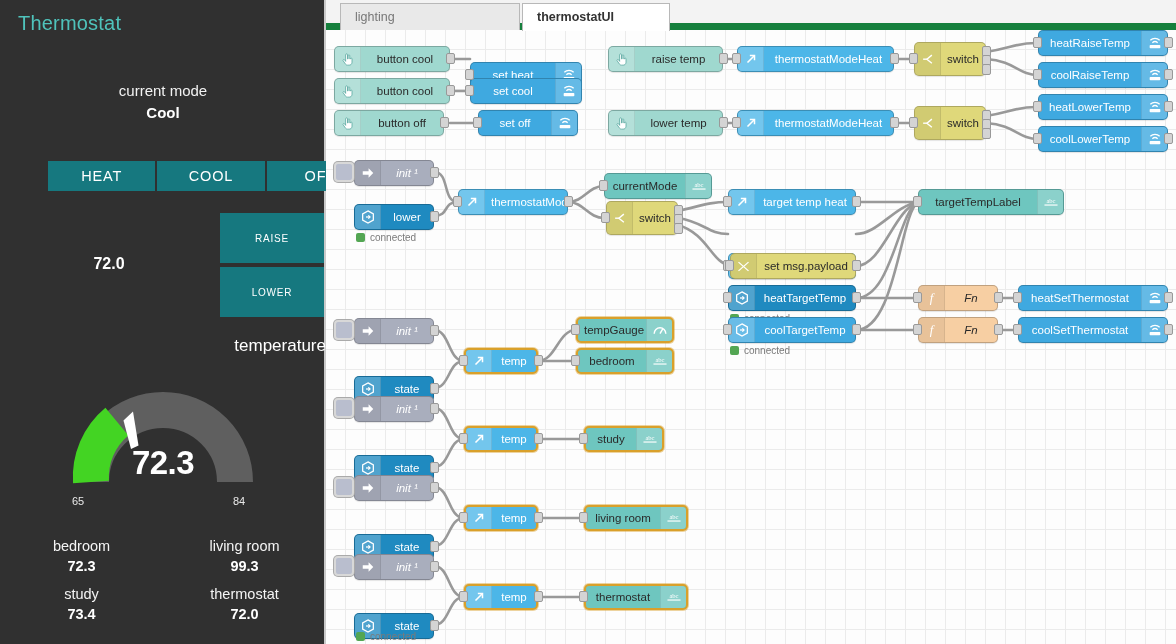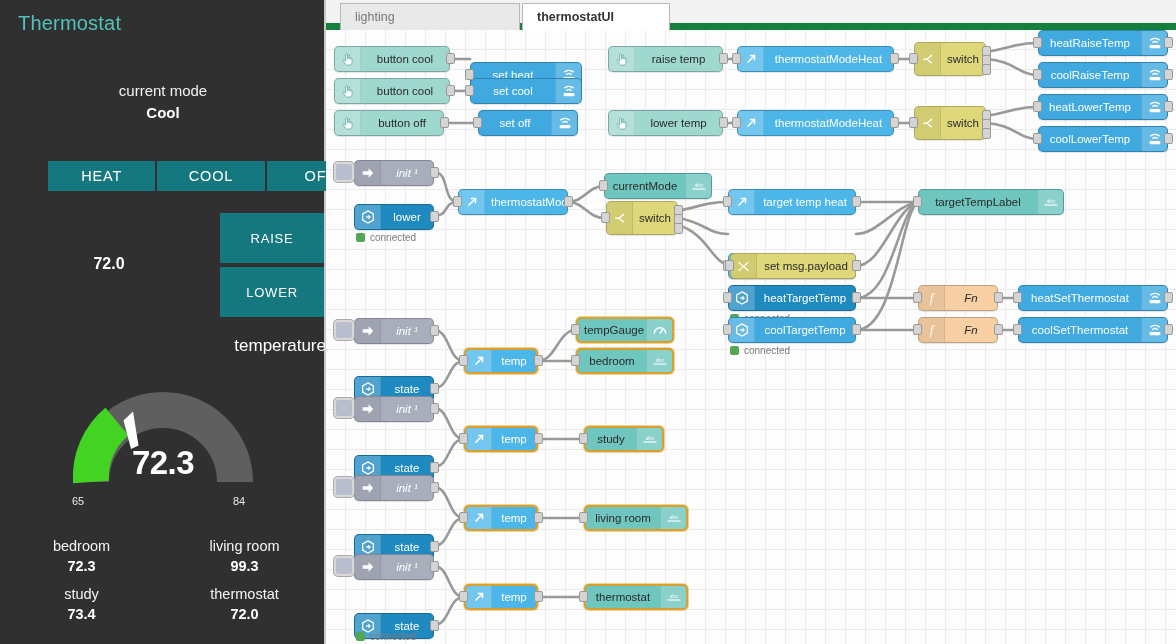--- a/index.html
+++ b/index.html
@@ -30,21 +30,21 @@
   }
   .mbtn:last-child { margin-right:0; }
 
   #val-area { position:absolute; left:0; top:211px; width:326px; height:106px; }
   #setpoint {
     position:absolute; left:0; top:44px; width:218px; text-align:center;
     font-size:16px; font-weight:bold; color:#fff;
   }
   .stackbtn {
     position:absolute; left:220px; width:104px; height:50px;
-    background:#16787f; color:#fff; font-size:13px; letter-spacing:.8px;
+    background:#16787f; color:#fff; font-size:10px; letter-spacing:.8px;
     display:flex; align-items:center; justify-content:center; cursor:pointer;
   }
   #btn-raise { top:2px; }
   #btn-lower { top:56px; }
 
   #gauge-title {
     position:absolute; left:0; top:336px; width:326px; text-align:right;
     font-size:17px; color:#fff;
   }
   #gauge-wrap { position:absolute; left:0; top:382px; width:326px; height:130px; }

